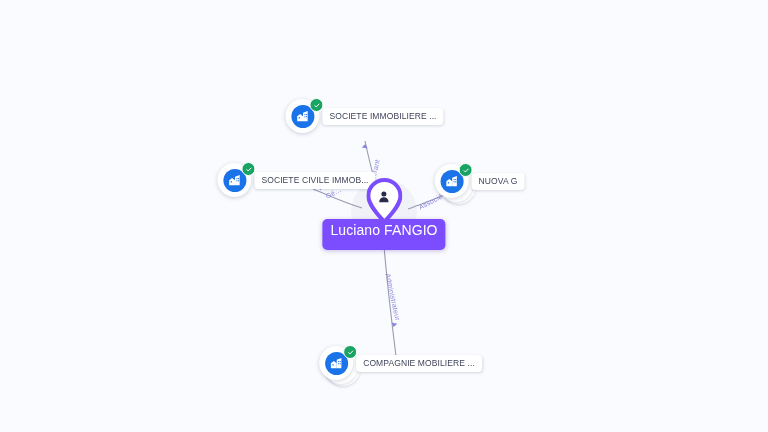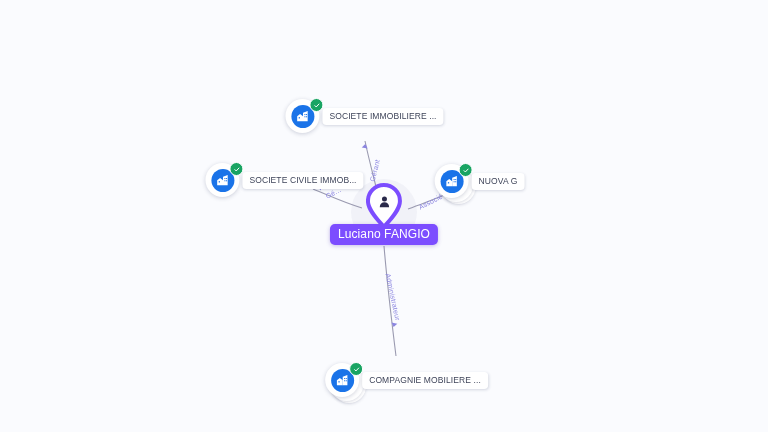--- a/index.html
+++ b/index.html
@@ -165,22 +165,22 @@
     display: flex;
     align-items: center;
     justify-content: center;
   }
   .person-avatar svg { display: block; }
 
   .person-label {
     margin-top: -5px;
     background: #7c4dff;
     border-radius: 5px;
-    padding: 3px 8px 4px 8px;
-    font-size: 12px;
+    padding: 3px 8px 12px 8px;
+    font-size: 14px;
     color: #ffffff;
     white-space: nowrap;
     box-shadow: 0 1px 4px rgba(80, 50, 180, .3);
     position: relative;
     z-index: 6;
     letter-spacing: .1px;
   }
 </style>
 </head>
 <body>
@@ -229,21 +229,21 @@
       </div>
       <div class="verified-badge">
         <svg width="7" height="7" viewBox="0 0 24 24" fill="none">
           <path d="M5 12.5L9.5 17L19 7" stroke="#ffffff" stroke-width="3.4" stroke-linecap="round" stroke-linejoin="round"></path>
         </svg>
       </div>
     </div>
     <div class="company-label">SOCIETE IMMOBILIERE ...</div>
   </div>
 
-  <div class="company-node" style="left:284px; top:181px;">
+  <div class="company-node" style="left:296px; top:181px;">
     <div class="company-icon-wrap">
       <div class="company-disc">
         <div class="company-glyph">
           <svg width="14" height="14" viewBox="0 0 24 24" fill="none">
             <path d="M3 21V12.5L8 8.5L13 12.5V21H3Z" fill="#ffffff"></path>
             <path d="M13 21V6.5L21 3.5V21H13Z" fill="#ffffff"></path>
             <rect x="5.6" y="14" width="2.2" height="2.2" fill="#1a73e8"></rect>
             <rect x="15.4" y="8.6" width="1.8" height="1.8" fill="#1a73e8"></rect>
             <rect x="18.2" y="8.6" width="1.8" height="1.8" fill="#1a73e8"></rect>
             <rect x="15.4" y="12.4" width="1.8" height="1.8" fill="#1a73e8"></rect>
@@ -279,21 +279,21 @@
       </div>
       <div class="verified-badge">
         <svg width="7" height="7" viewBox="0 0 24 24" fill="none">
           <path d="M5 12.5L9.5 17L19 7" stroke="#ffffff" stroke-width="3.4" stroke-linecap="round" stroke-linejoin="round"></path>
         </svg>
       </div>
     </div>
     <div class="company-label">NUOVA G</div>
   </div>
 
-  <div class="company-node" style="left:400px; top:381px;margin-left:6px;">
+  <div class="company-node" style="left:400px; top:364px;">
     <div class="company-icon-wrap">
       <div class="stack-sheet s2"></div>
       <div class="stack-sheet s1"></div>
       <div class="company-disc">
         <div class="company-glyph">
           <svg width="14" height="14" viewBox="0 0 24 24" fill="none">
             <path d="M3 21V12.5L8 8.5L13 12.5V21H3Z" fill="#ffffff"></path>
             <path d="M13 21V6.5L21 3.5V21H13Z" fill="#ffffff"></path>
             <rect x="5.6" y="14" width="2.2" height="2.2" fill="#1a73e8"></rect>
             <rect x="15.4" y="8.6" width="1.8" height="1.8" fill="#1a73e8"></rect>

